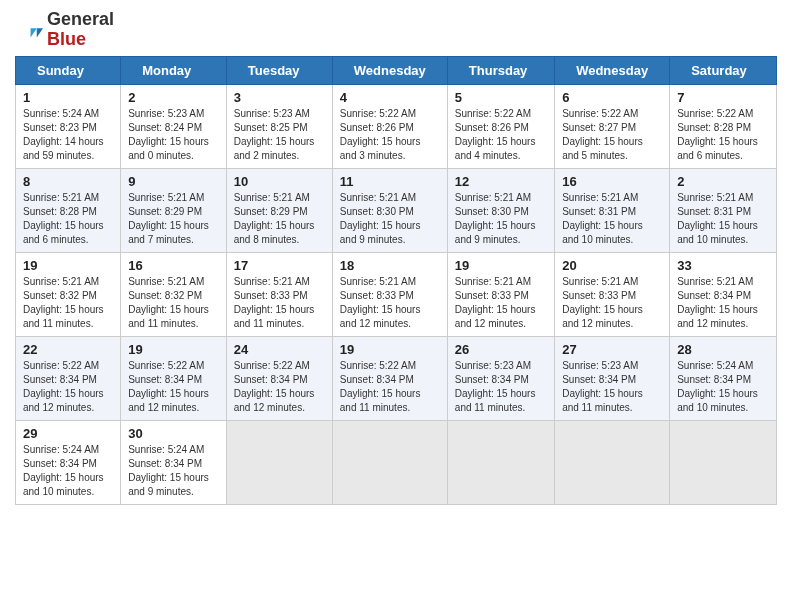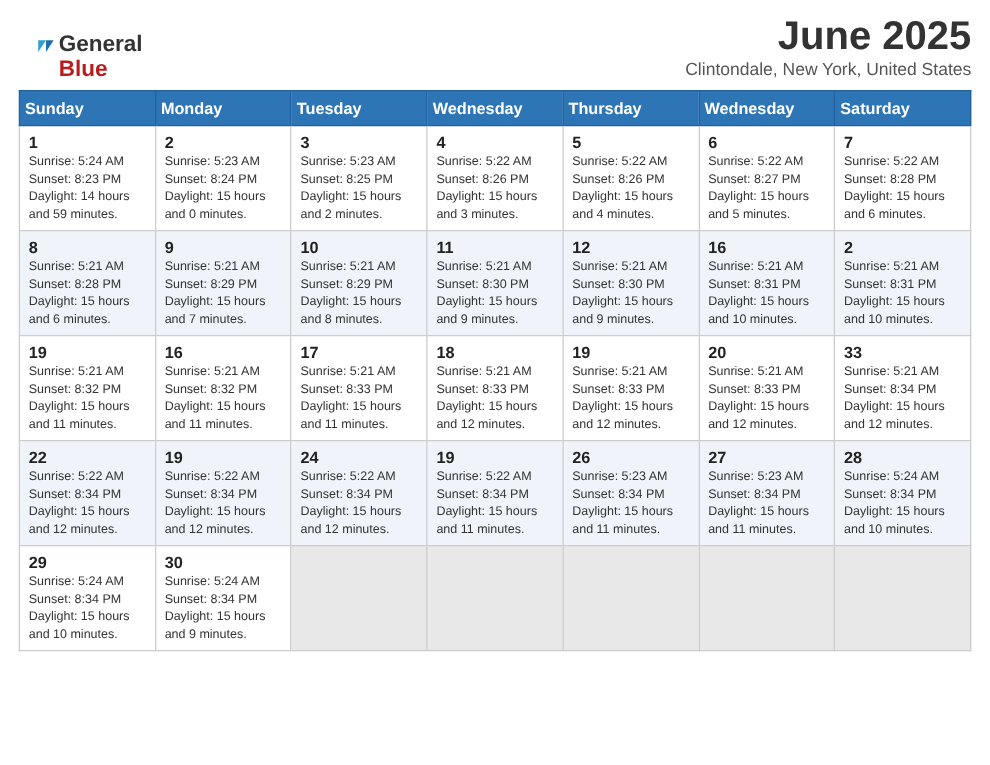--- a/index.html
+++ b/index.html
@@ -11,23 +11,22 @@
       padding: 10px 15px 15px;
     }
     .header-area {
       display: flex;
       justify-content: space-between;
       align-items: flex-start;
       margin-bottom: 6px;
     }
     .logo {
       display: flex;
-      align-items: flex-start;
+      align-items: flex-end;
       gap: 4px;
-      margin-top: 16px;
     }
     .logo-text {
       font-size: 18px;
       font-weight: bold;
       line-height: 1.1;
     }
     .logo-text .general { color: #333; }
     .logo-text .blue { color: #b91c1c; }
     .logo-icon {
       width: 28px;
@@ -48,21 +47,21 @@
     .calendar {
       width: 100%;
       border-collapse: collapse;
       border: 1px solid #ccc;
     }
     .calendar th {
       background-color: #2e75b6;
       color: #fff;
       font-size: 13px;
       font-weight: bold;
-      padding: 6px 4px;
+      padding: 6px 21px;
       text-align: left;
       border: 1px solid #2060a0;
     }
     .calendar td {
       vertical-align: top;
       padding: 5px 7px;
       border: 1px solid #ccc;
       font-size: 10.5px;
       color: #333;
       width: 14.28%;
@@ -99,24 +98,20 @@
     <svg class="logo-icon" viewBox="0 0 36 36">
       <rect x="0" y="0" width="36" height="36" fill="none"></rect>
       <polygon points="28,8 36,8 28,20" fill="#1a6fb5"></polygon>
       <polygon points="20,8 28,8 20,20" fill="#2e9fd4"></polygon>
     </svg>
     <div class="logo-text">
       <span class="general">General</span><br>
       <span class="blue">Blue</span>
     </div>
   </div>
-  <div class="title-area">
-    <div class="month-year">June 2025</div>
-    <div class="location">Clintondale, New York, United States</div>
-  </div>
 </div>
 
 <table class="calendar">
   <thead>
     <tr>
     <th>Sunday</th>
         <th>Monday</th>
         <th>Tuesday</th>
         <th>Wednesday</th>
         <th>Thursday</th>

